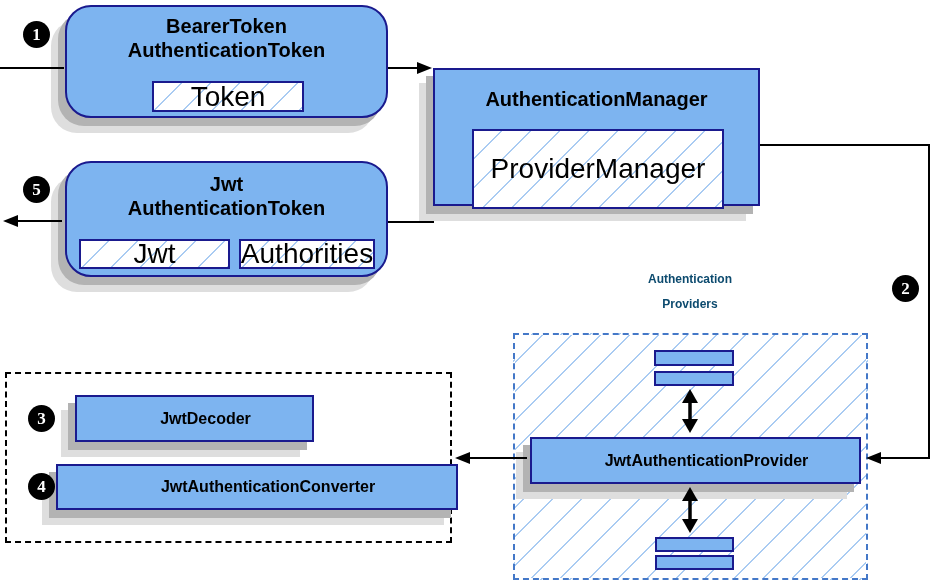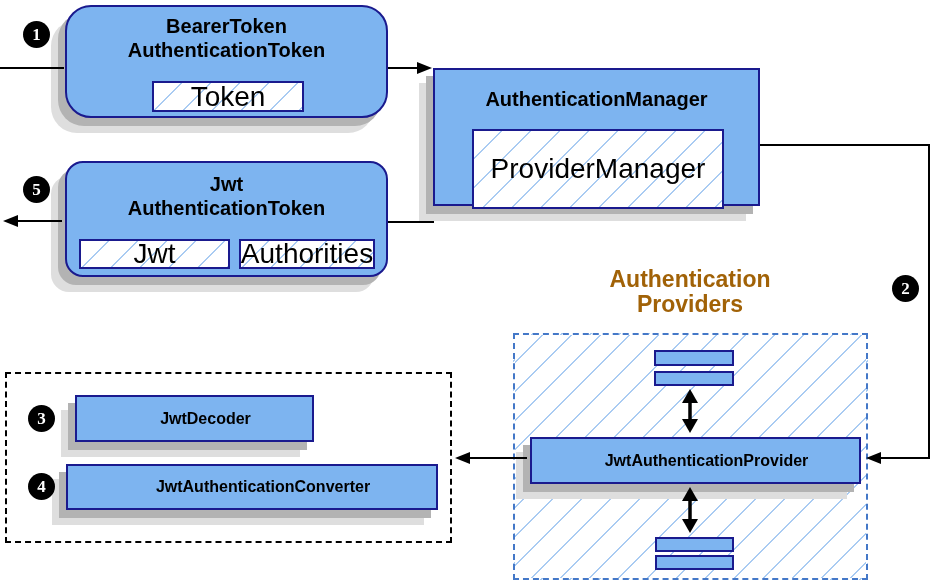--- a/index.html
+++ b/index.html
@@ -58,21 +58,21 @@
   .badge {
     position:absolute; width:27px; height:27px; border-radius:50%;
     background:var(--badge-bg, #000);
     color:var(--badge-text, #fff);
     display:flex; align-items:center; justify-content:center;
     font-family:"Liberation Serif", serif; font-weight:bold; font-size:17px;
     z-index:6;
   }
   .glabel {
     position:absolute; text-align:center; font-weight:bold;
-    font-size:23px; line-height:25px; color:#a16207;
+    font-size:12px; line-height:25px; color:#0c4a6e;
   }
   svg.wires {
     position:absolute; left:0; top:0; z-index:10; pointer-events:none;
   }
   svg.wires line, svg.wires polyline { stroke:var(--wire, #000); }
   svg.wires polygon { fill:var(--wire, #000); }
 </style>
 </head>
 <body>
 
@@ -90,21 +90,21 @@
       <div>AuthenticationToken</div>
     </div>
     <div class="chip hatch" style="left:85px; top:74px; width:152px; height:31px;">Token</div>
   </div>
 
   <div class="node shadow" style="left:433px; top:68px; width:327px; height:138px;">
     <div class="ntitle" style="top:0; height:58px; display:flex; align-items:center; justify-content:center;">AuthenticationManager</div>
     <div class="chip hatch" style="left:37px; top:59px; width:252px; height:80px;">ProviderManager</div>
   </div>
 
-  <div class="node rounded shadow" style="left:65px; top:161px; width:323px; height:116px;border-radius:18px;">
+  <div class="node rounded shadow" style="left:65px; top:161px; width:323px; height:116px;">
     <div class="ntitle" style="top:9px;">
       <div>Jwt</div>
       <div>AuthenticationToken</div>
     </div>
     <div class="chip hatch" style="left:12px; top:76px; width:151px; height:30px;">Jwt</div>
     <div class="chip hatch" style="left:172px; top:76px; width:136px; height:30px;">Authorities</div>
   </div>
 
   <div class="glabel" style="left:556px; top:267px; width:268px;">
     <div>Authentication</div>
@@ -114,21 +114,21 @@
   <div class="dashed-blue hatch" style="left:513px; top:333px; width:355px; height:247px;">
     <div class="bar" style="left:139px; top:15px; width:80px; height:16px;"></div>
     <div class="bar" style="left:139px; top:36px; width:80px; height:15px;"></div>
     <div class="node shadow flexc" style="left:15px; top:102px; width:331px; height:47px;">JwtAuthenticationProvider</div>
     <div class="bar" style="left:140px; top:202px; width:79px; height:15px;"></div>
     <div class="bar" style="left:140px; top:220px; width:79px; height:15px;"></div>
   </div>
 
   <div class="dashed-black" style="left:5px; top:372px; width:447px; height:171px;">
     <div class="node shadow flexc" style="left:68px; top:21px; width:239px; height:47px;">JwtDecoder</div>
-    <div class="node shadow flexc" style="left:59px; top:90px; width:372px; height:46px;">JwtAuthenticationConverter</div>
+    <div class="node shadow flexc" style="left:49px; top:90px; width:402px; height:46px;">JwtAuthenticationConverter</div>
   </div>
 
   <svg class="wires" width="932" height="584" viewBox="0 0 932 584">
 
     <line x1="0" y1="68" x2="64" y2="68" stroke-width="2"></line>
 
     <line x1="388" y1="68" x2="419" y2="68" stroke-width="2"></line>
     <polygon points="432,68 417,62 417,74"></polygon>
 
     <polyline points="760,145 929,145 929,458 878,458" fill="none" stroke-width="2"></polyline>

